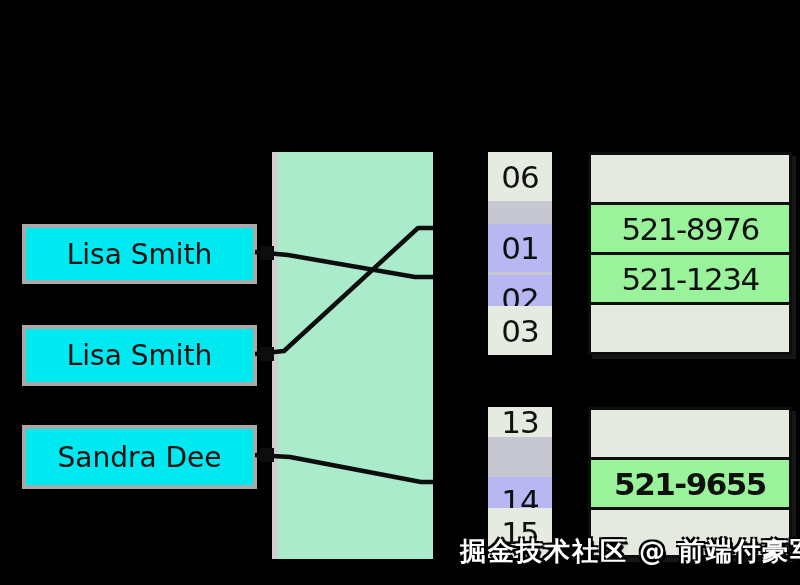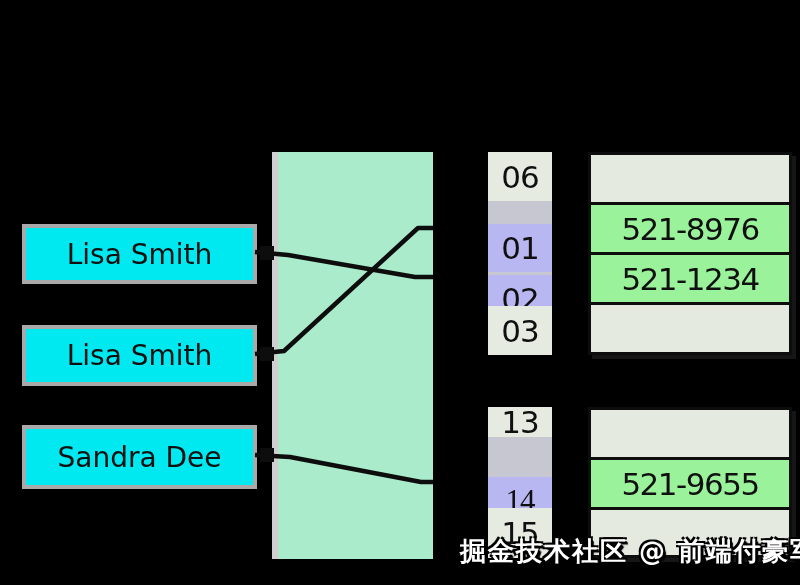--- a/index.html
+++ b/index.html
@@ -49,22 +49,22 @@
     font-size:31px;letter-spacing:-1.5px;color:var(--text,#101010);
     box-shadow:4px 4px 0 #161616;z-index:2;
   }
   .val-cell.filled{background:var(--cell-filled,#9af39a);}
   
   .r00i{top:152px;height:49px;} .r01i{top:204px;height:48px;}
   .r02i{top:255px;height:48px;} .r03i{top:306px;height:49px;}
   .r00v{top:152px;height:53px;} .r01v{top:202px;height:53px;}
   .r02v{top:252px;height:53px;} .r03v{top:302px;height:53px;}
   
-  .r13i{top:407px;height:30px;} .r14i{top:457px;height:48px;font-family:Liberation Serif, serif;} .r15i{top:508px;height:50px;}
-  .r13v{top:407px;height:53px;} .r14v{top:457px;height:53px;} .r15v{top:507px;height:51px;}
+  .r13i{top:407px;height:30px;} .r14i{top:457px;height:48px;} .r15i{top:508px;height:50px;}
+  .r13v{top:407px;height:53px;} .r14v{top:457px;height:53px;font-weight:bold;} .r15v{top:507px;height:51px;}
   
   .watermark{
     position:absolute;left:460px;top:534px;z-index:20;
     font-size:26px;font-weight:700;letter-spacing:2px;white-space:nowrap;
     color:var(--watermark,#ffffff);
     text-shadow:-2px -2px 0 #000,2px -2px 0 #000,-2px 2px 0 #000,2px 2px 0 #000,3px 3px 1px #000;
   }
 </style>
 </head>
 <body>

